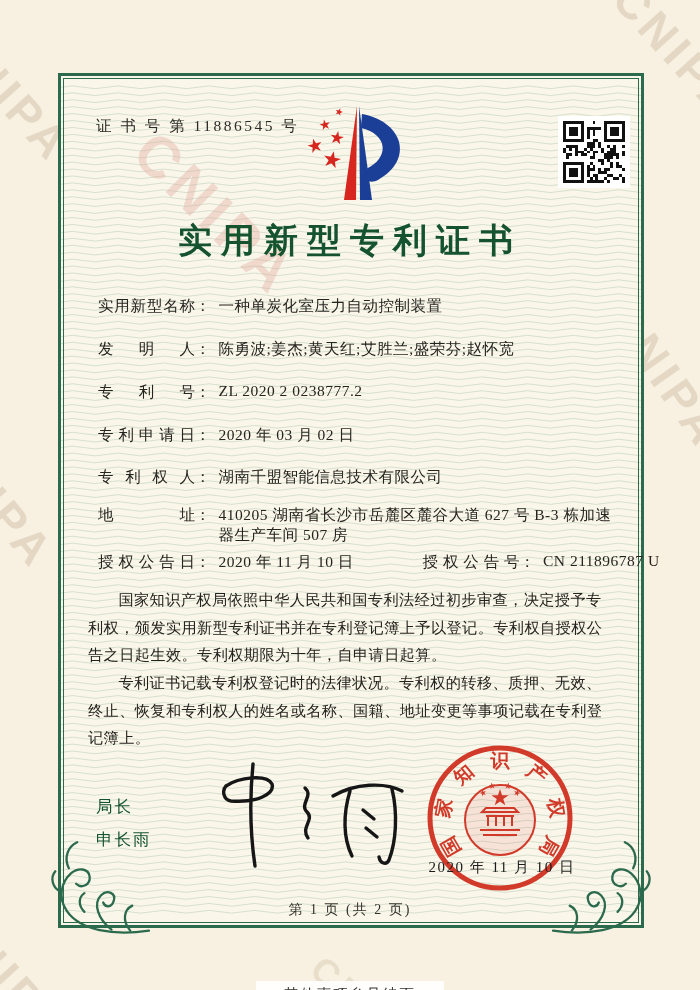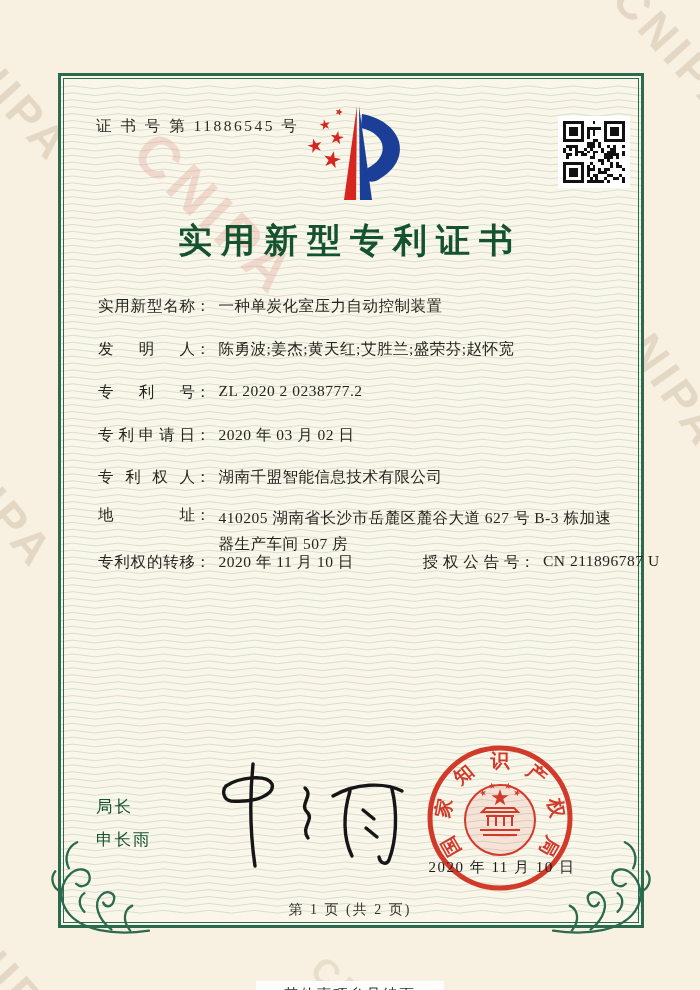--- a/index.html
+++ b/index.html
@@ -38,21 +38,21 @@
   .qr{position:absolute;left:558px;top:116px;width:72px;height:72px;background:#fff;padding:5px;box-sizing:border-box;}
   .title{
     position:absolute;left:0;top:218px;width:100%;text-align:center;
     font-size:34px;font-weight:bold;letter-spacing:9px;color:#14532d;
   }
   .fields{position:absolute;left:90px;top:0;width:528px;}
   .frow{position:absolute;left:0;font-size:15.5px;color:#26241f;white-space:nowrap;margin-left:8px;}
   .flabel{display:inline-block;width:97px;text-align:justify;text-align-last:justify;vertical-align:top;}
   .fcolon{display:inline-block;vertical-align:top;margin-right:8px;}
   .fvalue{display:inline-block;vertical-align:top;letter-spacing:.5px;}
-  .fvalue.wrap{white-space:normal;width:408px;line-height:26px;}
+  .fvalue.wrap{white-space:normal;width:408px;line-height:20px;}
   .pair2{margin-left:36px;}
   .paras{position:absolute;left:88px;top:586px;width:528px;font-size:15.2px;line-height:1.82;color:#24221d;}
   .paras p{margin:0;text-indent:2em;letter-spacing:.4px;}
   .director{position:absolute;left:96px;top:790px;font-family:"Liberation Sans","DejaVu Sans",sans-serif;
     font-size:16.5px;line-height:33px;color:#14532d;letter-spacing:2px;}
   .sig{position:absolute;left:205px;top:756px;width:215px;height:118px;}
   .seal{position:absolute;left:420px;top:738px;width:160px;height:160px;opacity:.93;}
   .seal-date{
     position:absolute;left:422px;top:858px;width:160px;text-align:center;
     font-size:15px;color:#1c1c1c;letter-spacing:1.5px;white-space:nowrap;
@@ -471,24 +471,28 @@
     <div class="frow" style="top:425px;">
       <span class="flabel">专利申请日</span><span class="fcolon">：</span><span class="fvalue">2020 年 03 月 02 日</span>
     </div>
     <div class="frow" style="top:467px;">
       <span class="flabel">专利权人</span><span class="fcolon">：</span><span class="fvalue">湖南千盟智能信息技术有限公司</span>
     </div>
     <div class="frow" style="top:505px;">
       <span class="flabel">地址</span><span class="fcolon">：</span><span class="fvalue wrap">410205 湖南省长沙市岳麓区麓谷大道 627 号 B-3 栋加速器生产车间 507 房</span>
     </div>
     <div class="frow" style="top:552px;">
-      <span class="flabel">专利权的转移</span><span class="fcolon">：</span><span class="fvalue" style="width:168px;">2020 年 11 月 10 日</span><span class="flabel pair2">授权公告号</span><span class="fcolon">：</span><span class="fvalue">CN 211896787 U</span>
+      <span class="flabel">授权公告日</span><span class="fcolon">：</span><span class="fvalue" style="width:168px;">2020 年 11 月 10 日</span><span class="flabel pair2">授权公告号</span><span class="fcolon">：</span><span class="fvalue">CN 211896787 U</span>
     </div>
   </div>
 
+  <div class="paras">
+    <p>国家知识产权局依照中华人民共和国专利法经过初步审查，决定授予专利权，颁发实用新型专利证书并在专利登记簿上予以登记。专利权自授权公告之日起生效。专利权期限为十年，自申请日起算。</p>
+    <p>专利证书记载专利权登记时的法律状况。专利权的转移、质押、无效、终止、恢复和专利权人的姓名或名称、国籍、地址变更等事项记载在专利登记簿上。</p>
+  </div>
 
   <div class="director">
     <div>局长</div>
     <div>申长雨</div>
   </div>
 
   <svg class="sig" viewBox="0 0 215 118">
     <g fill="none" stroke="#161616" stroke-width="3.4" stroke-linecap="round">
       <path d="M 48,8 C 45,38 45,76 50,110"></path>
       <path d="M 21,30 C 34,21 62,18 67,28 C 70,38 52,47 26,45 C 18,44 17,34 21,30"></path>

